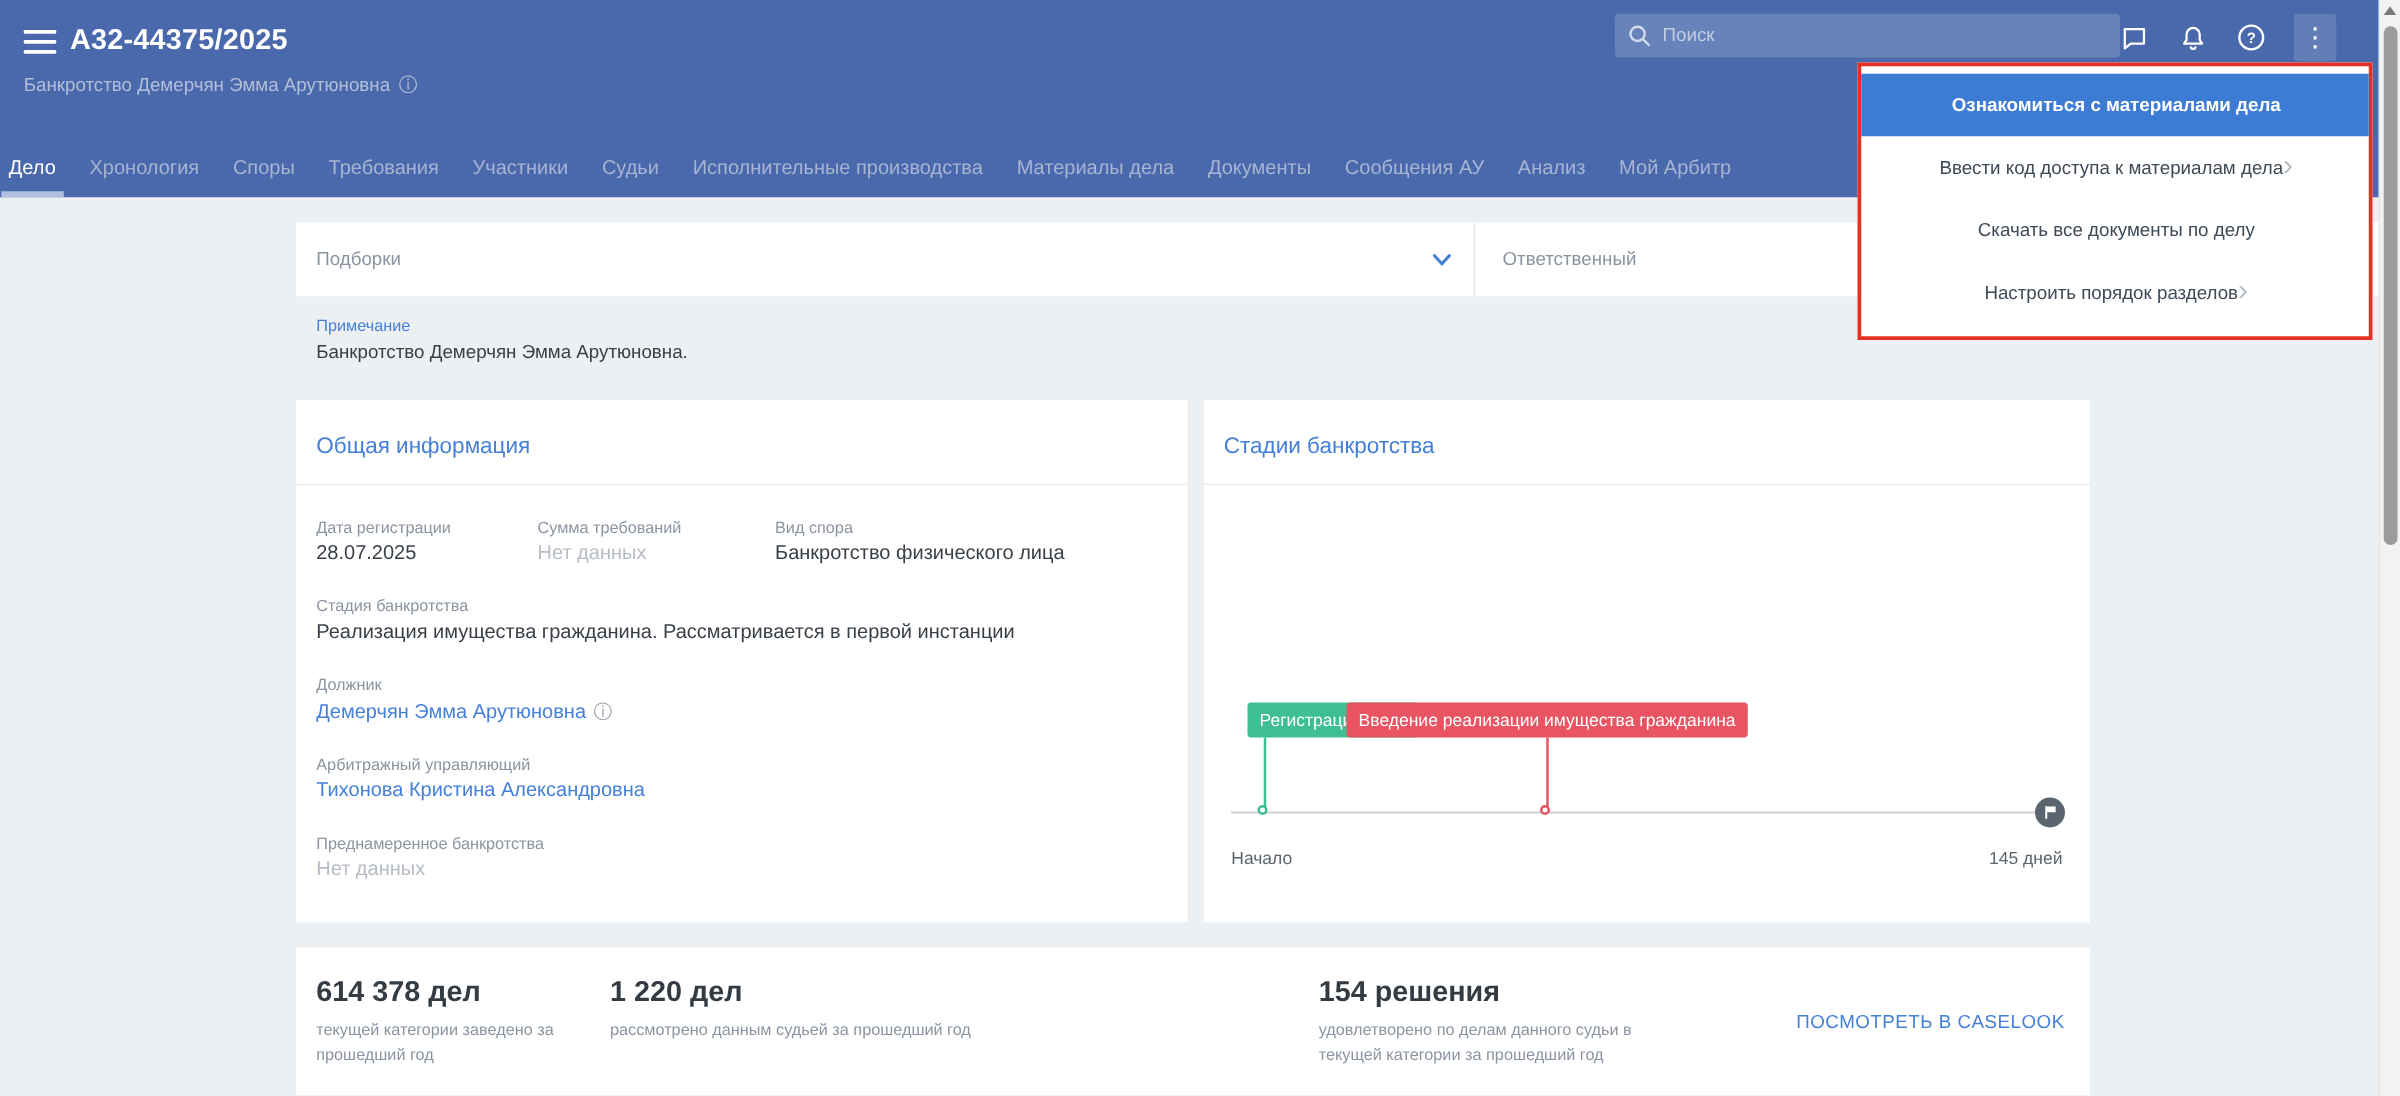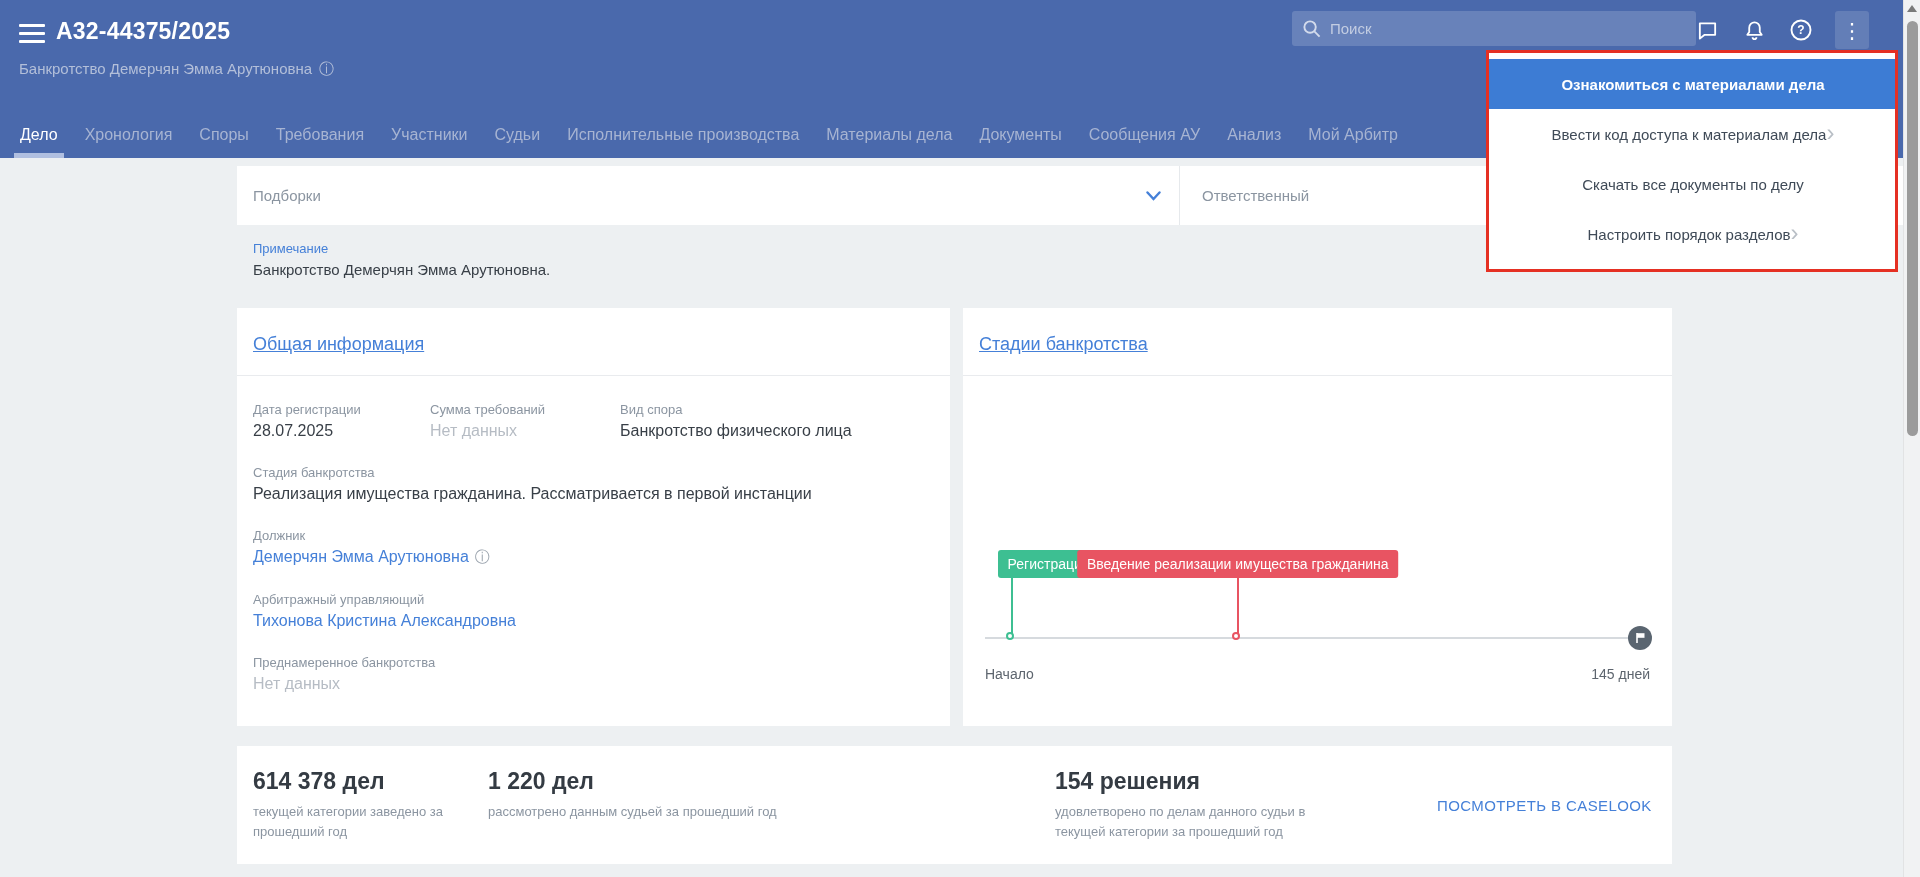--- a/index.html
+++ b/index.html
@@ -16,44 +16,44 @@
 
   .search { position:absolute; left:1292px; top:11px; width:404px; height:35px; background:rgba(255,255,255,.17); border-radius:3px; display:flex; align-items:center; padding:0 10px; gap:9px; }
   .search svg { flex:0 0 auto; }
   .search-input { flex:1; background:transparent; border:none; outline:none; color:#bef264; font-size:15px; font-family:inherit; }
   .search-input::placeholder { color:#c3cde2; opacity:1; }
 
   .top-icons { position:absolute; right:34px; top:10px; height:40px; display:flex; align-items:center; gap:21px; }
   .icon-btn { background:none; border:none; cursor:pointer; display:flex; align-items:center; justify-content:center; width:26px; height:26px; }
   .kebab-btn { width:34px; height:38px; border-radius:3px; background:rgba(255,255,255,.14); color:#fff; font-size:21px; line-height:1; }
 
-  .tabs { position:absolute; left:0; bottom:0; right:0; height:46px; display:flex; align-items:center; gap:27px; padding-left:20px; }
+  .tabs { position:absolute; left:0; bottom:0; right:0; height:46px; display:flex; align-items:center; gap:27px; padding-left:7px; }
   .tab { position:relative; height:46px; display:flex; align-items:center; font-size:16px; color:var(--tab-inactive,#a7b4d2); cursor:pointer; white-space:nowrap; }
   .tab.active { color:#fff; }
   .tab.active::after { content:""; position:absolute; left:-6px; right:-6px; bottom:0; height:5px; background:#b0bfe0; }
 
   
   .main { position:absolute; top:158px; left:0; right:17px; bottom:0; background:var(--page-bg,#edf0f2); }
 
-  .filter-bar { margin:8px 0 0 237px; height:59px; background:#fff; display:flex; align-items:stretch; }
+  .filter-bar { margin:20px 0 0 237px; height:59px; background:#fff; display:flex; align-items:stretch; }
   .filter-cell { display:flex; align-items:center; }
   .filter-collections { flex:0 0 943px; justify-content:space-between; padding:0 18px 0 16px; border-right:1px solid #e6e9ec; cursor:pointer; }
   .filter-responsible { padding-left:22px; color:var(--text-gray,#8b95a1); font-size:15px; }
   .filter-ph { color:var(--text-gray,#8b95a1); font-size:15px; }
 
   .note { margin:16px 0 0 253px; }
   .note-label { color:var(--accent-blue,#4580d8); font-size:13px; }
   .note-text { margin-top:5px; color:var(--text-dark,#383f47); font-size:15px; }
 
   .cards-row { display:flex; gap:13px; margin:30px 0 0 237px; width:1435px; }
   .card { background:#fff; display:flex; flex-direction:column; height:418px; }
   .card-general { width:713px; }
   .card-stages { width:709px; }
   .card-header { padding:26px 16px 20px; border-bottom:1px solid #e9ebee; }
-  .card-title { color:var(--accent-blue,#4580d8); font-size:18px;text-decoration:underline; }
+  .card-title { color:var(--accent-blue,#4580d8); font-size:18px; }
   .card-body { flex:1; padding:26px 16px 16px; display:flex; flex-direction:column; }
 
   .field { margin-bottom:25px; }
   .field-label { color:var(--text-gray,#8b95a1); font-size:13px; margin-bottom:5px; }
   .field-value { color:var(--text-dark,#383f47); font-size:16px; }
   .field-value.muted { color:var(--text-muted,#b6bcc4); }
   .field-row { display:flex; }
   .field-row .field:nth-child(1){ width:177px; } .field-row .field:nth-child(2){ width:190px; }
   .link-blue { color:var(--accent-blue,#4580d8); cursor:pointer; text-decoration:none; }
   .debtor-info { color:#9aa3ad; font-size:15px; margin-left:6px; }

